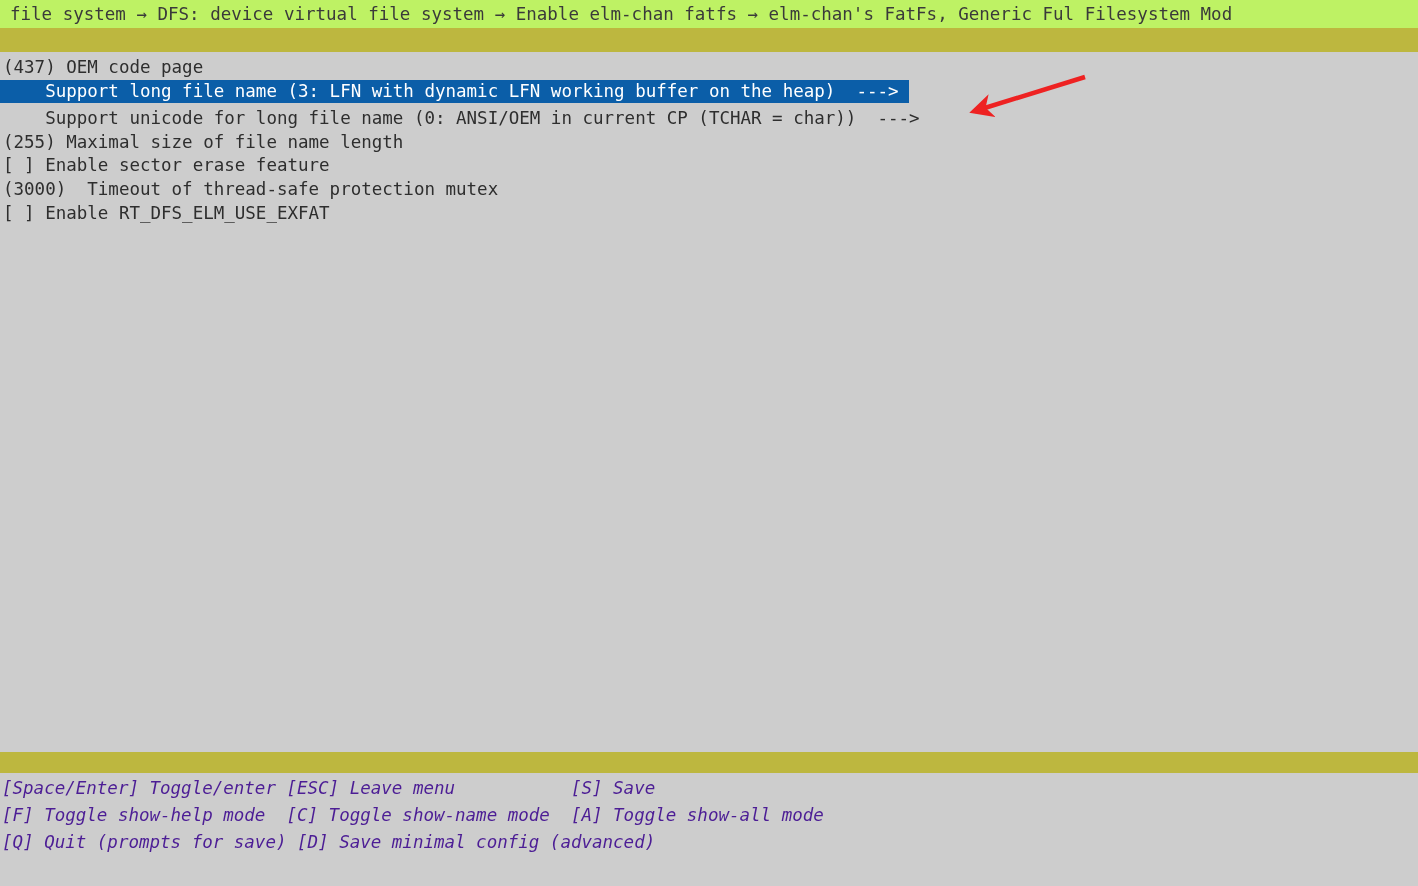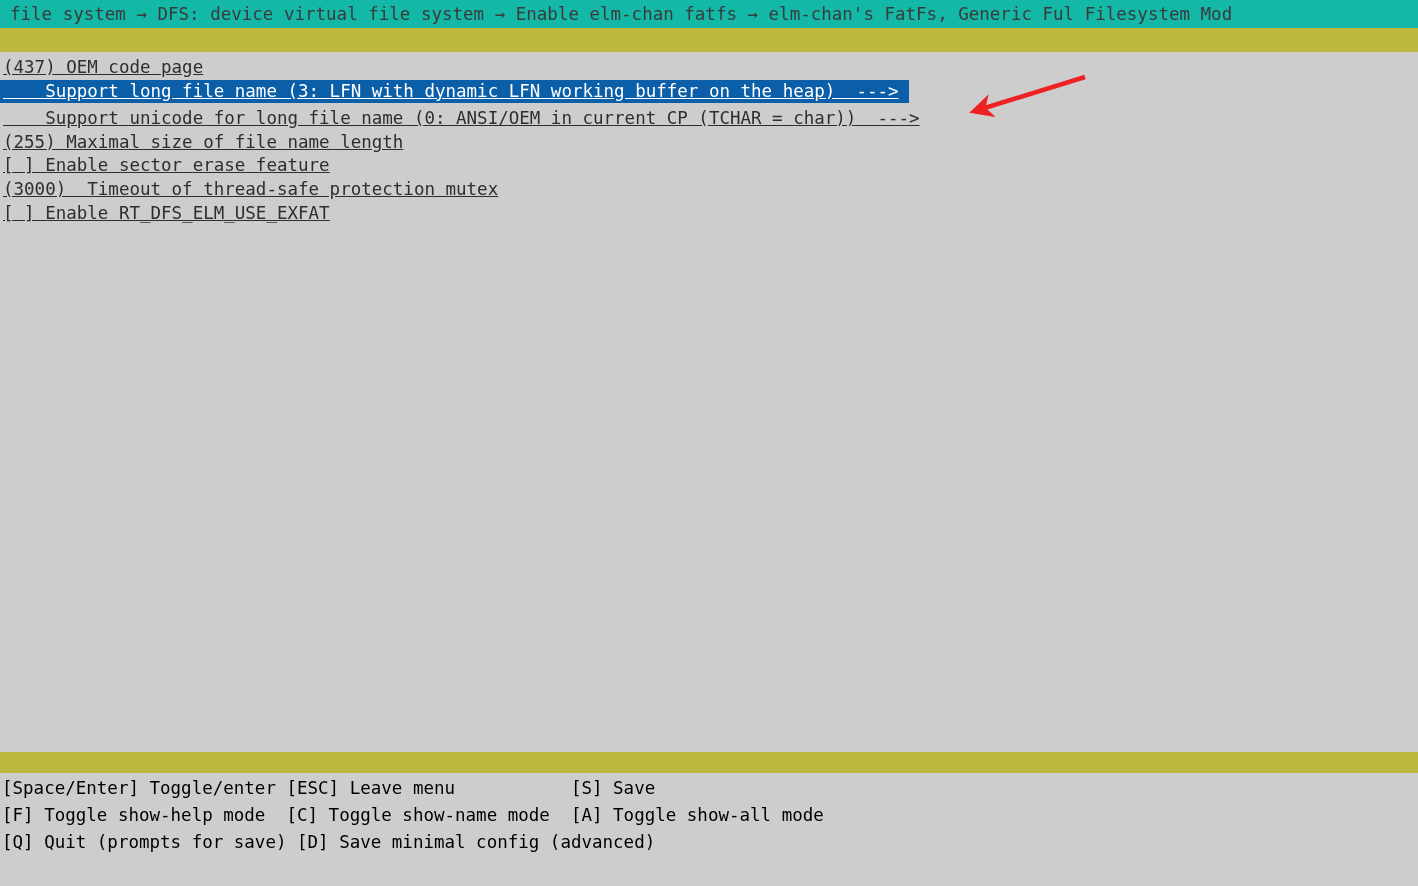--- a/index.html
+++ b/index.html
@@ -27,21 +27,21 @@
     width: 1418px;
     height: 28px;
     line-height: 28px;
     white-space: pre;
     overflow: hidden;
     color: #3a3a3a;
     font-size: 17.5px;
     letter-spacing: 0px;
     padding-left: 10px;
     box-sizing: border-box;
-    background: #14b8a6;
+    background: #bef264;
   }
 
   
   .titlebar {
     position: absolute;
     left: 0;
     top: 28px;
     width: 1418px;
     height: 24px;
     background: #bdb73f;
@@ -65,21 +65,20 @@
   }
   .menu-row {
     height: 23.6px;
     line-height: 23.6px;
     white-space: pre;
     font-size: 17.5px;
     color: #2e2e2e;
     padding-left: 3px;
     box-sizing: border-box;
     overflow: hidden;
-    text-decoration: underline;
   }
   .menu-row.selected {
     background: #0b5ea8;
     color: #ffffff;
     display: inline-block;
     min-width: 0;
     width: auto;
     padding-right: 10px;
   }
   .row-wrap { display: block; }
@@ -102,23 +101,24 @@
     width: 1418px;
     height: 111px;
     background: #cdcdcd;
     overflow: hidden;
   }
   .footer-row {
     height: 27px;
     line-height: 27px;
     white-space: pre;
     font-size: 17.5px;
-    color: #000000;
+    color: #4c1d95;
     padding-left: 2px;
     box-sizing: border-box;
+    font-style: italic;
   }
 
   
   .arrow-layer {
     position: absolute;
     left: 0;
     top: 0;
     width: 1418px;
     height: 886px;
     pointer-events: none;

